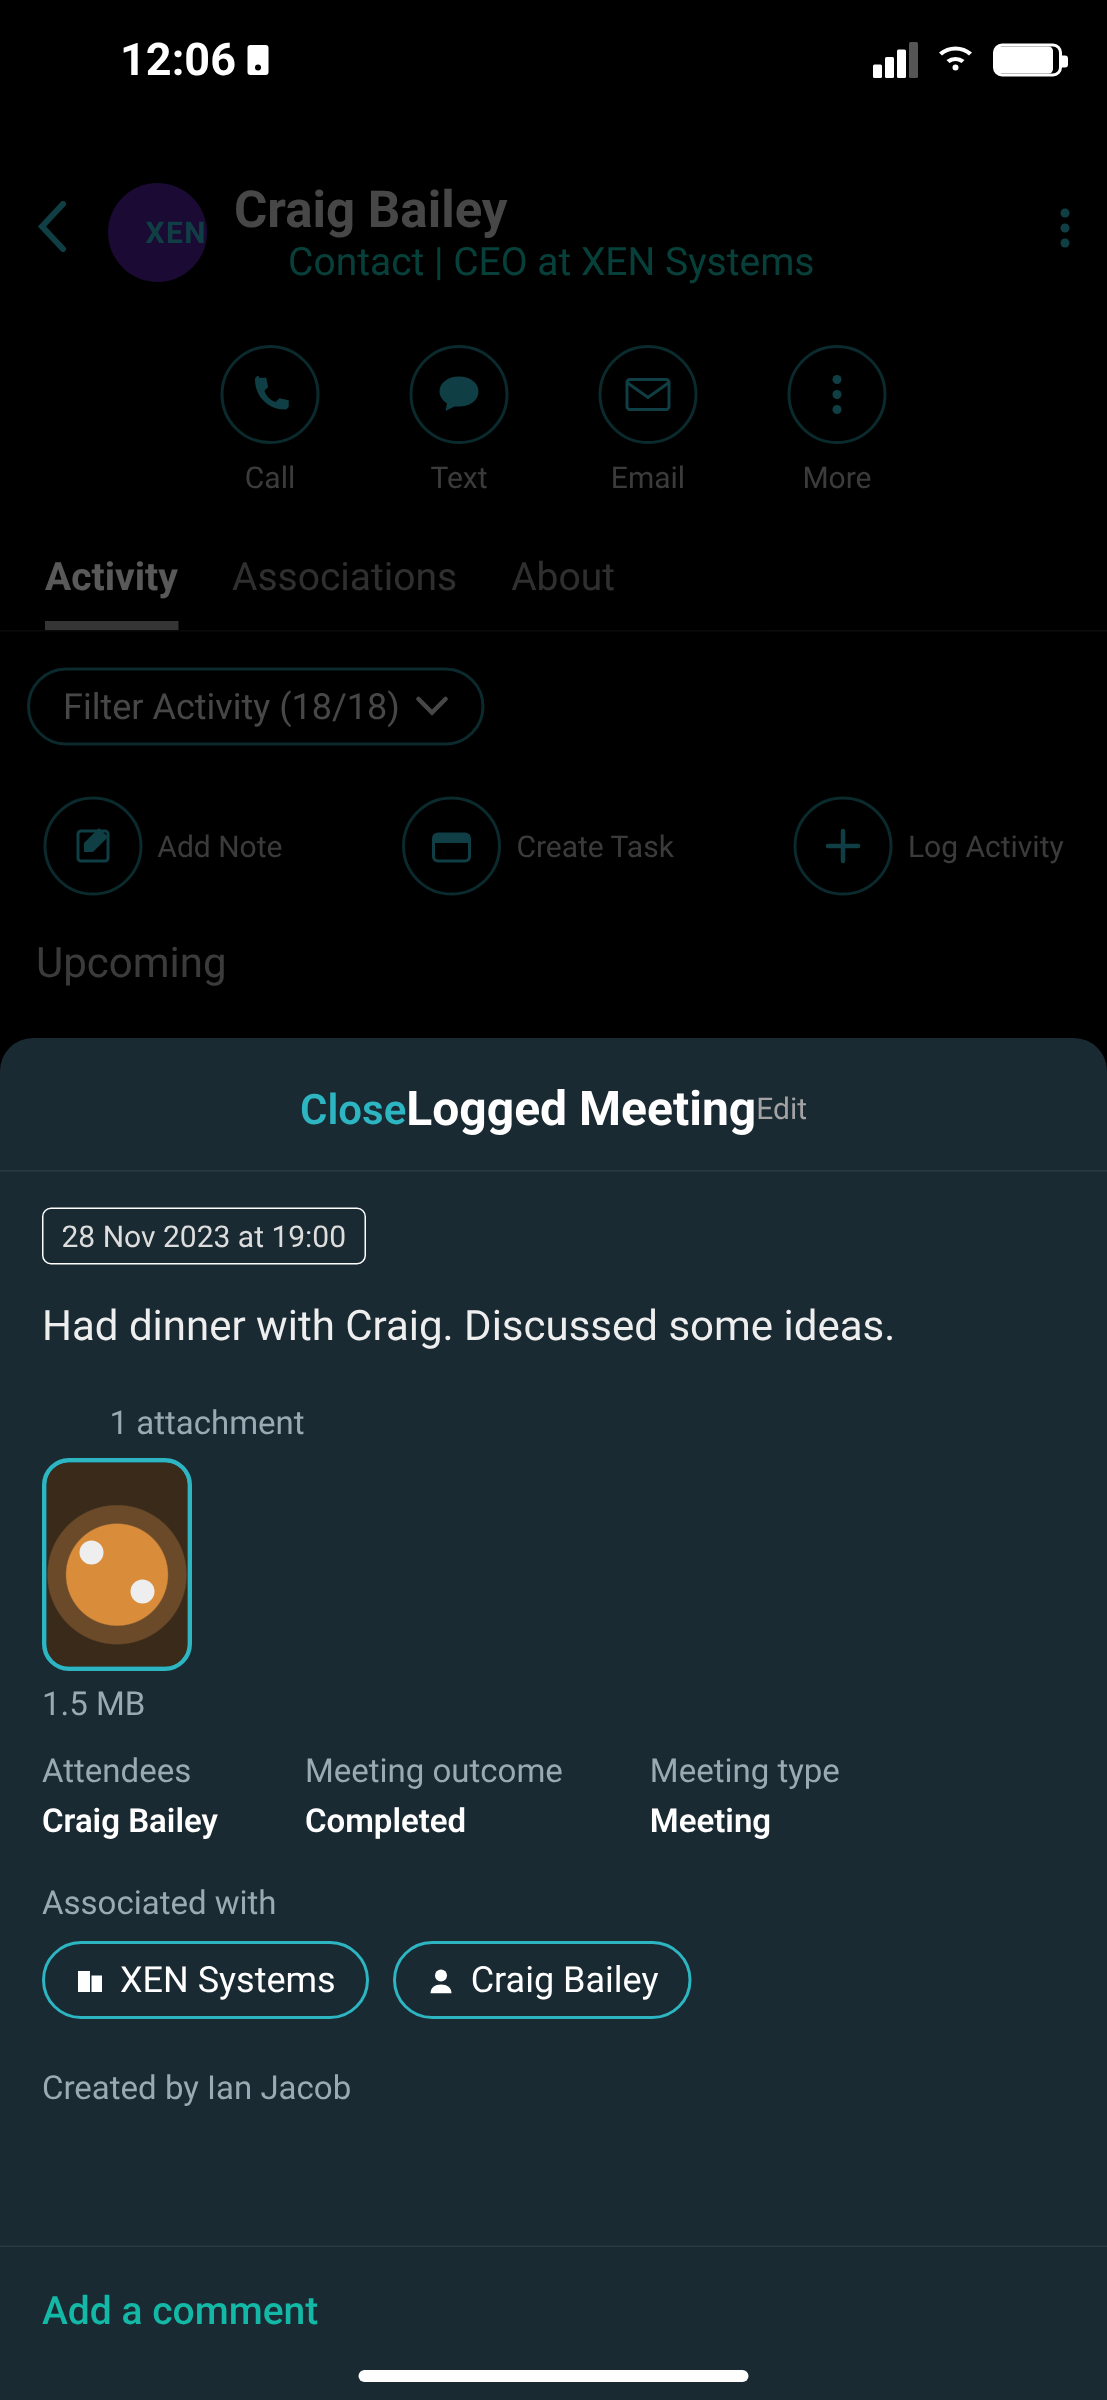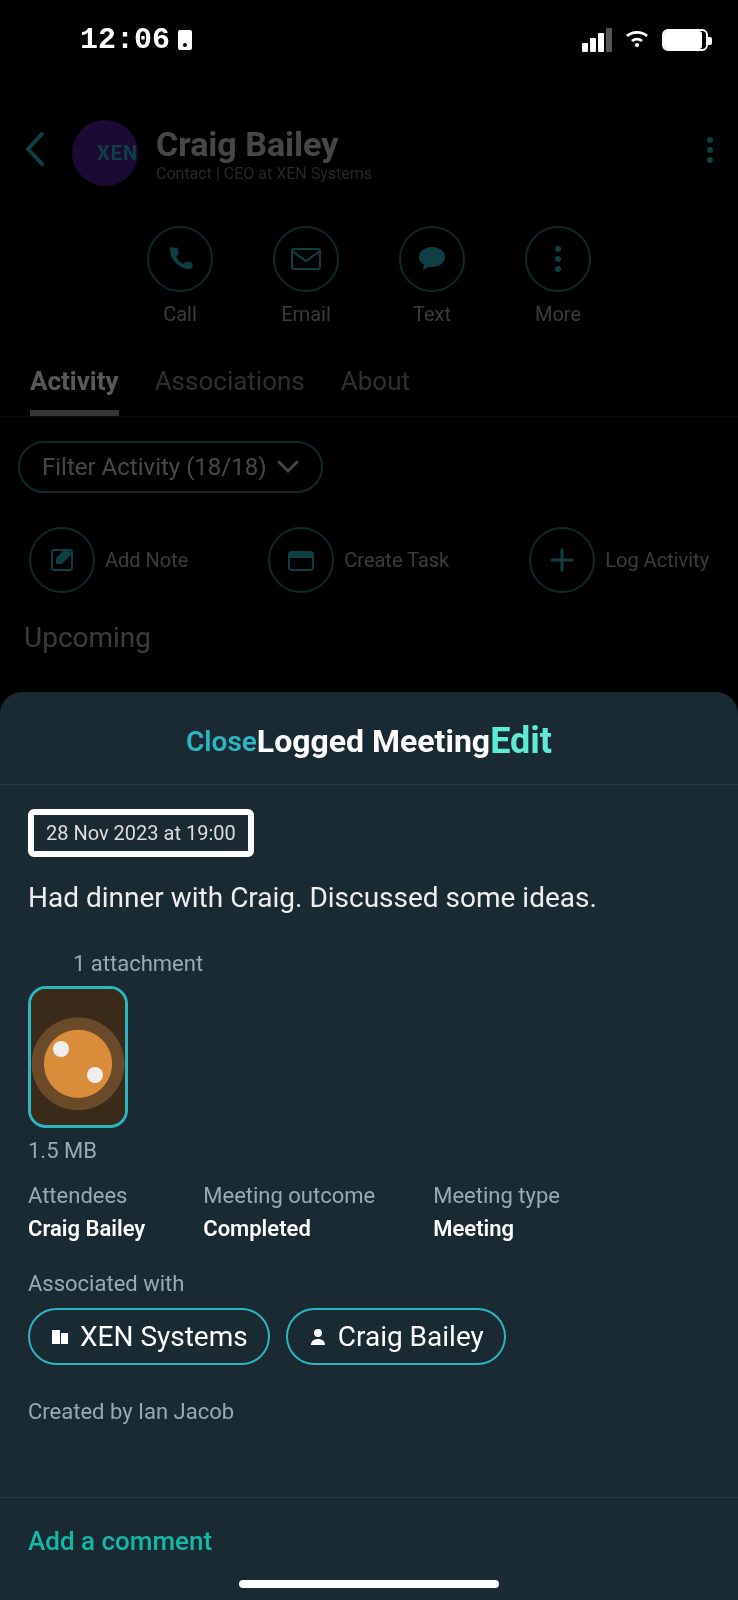--- a/index.html
+++ b/index.html
@@ -1,40 +1,40 @@
 <!DOCTYPE html>
 <html><head>
 <meta charset="utf-8">
 <style>
   * { box-sizing: border-box; margin: 0; padding: 0; }
   html, body { width: 738px; height: 1600px; background: #000; color: #fff; font-family: -apple-system, BlinkMacSystemFont, "Segoe UI", Roboto, Helvetica, Arial, sans-serif; overflow: hidden; }
   
   
-  .status-bar { display: flex; justify-content: space-between; align-items: center; padding: 18px 30px 18px 80px; height: 80px; font-family: Liberation Mono, monospace; }
+  .status-bar { display: flex; justify-content: space-between; align-items: center; padding: 18px 30px 18px 80px; height: 80px; }
   .status-time { font-size: 30px; font-weight: 700; display: flex; align-items: center; gap: 6px; }
   .status-icons { display: flex; align-items: center; gap: 10px; }
   .signal-bars { display: flex; align-items: flex-end; gap: 2px; }
   .signal-bars span { width: 6px; background: #fff; border-radius: 1px; }
   .signal-bars span:nth-child(1){height:9px;}
   .signal-bars span:nth-child(2){height:14px;}
   .signal-bars span:nth-child(3){height:19px;}
   .signal-bars span:nth-child(4){height:24px; background:#555;}
   .wifi-icon svg { width: 30px; height: 22px; }
   .battery { width: 46px; height: 22px; border: 2px solid #fff; border-radius: 6px; position: relative; }
   .battery::after { content:""; position:absolute; right:-6px; top:6px; width:4px; height:8px; background:#fff; border-radius:0 2px 2px 0; }
   .battery-fill { background:#fff; width:90%; height:100%; border-radius:3px; }
 
   
   .bg-screen { position: absolute; top: 80px; left: 0; right: 0; bottom: 0; opacity: 0.35; padding-top: 20px; }
   
   .contact-header { display: flex; align-items: center; padding: 20px 24px; gap: 18px; position: relative; }
   .back-chevron { color: #2db5c2; font-size: 36px; width: 30px; }
   .avatar-logo { width: 66px; height: 66px; border-radius: 50%; background: #4c1d95; display:flex; align-items:center; justify-content:flex-end; font-weight:700; color:#2db5c2; font-size:20px; letter-spacing:1px; }
   .contact-name { font-size: 34px; font-weight: 700; color: #ccc; }
-  .contact-sub { font-size: 16px; color: #737373; }
+  .contact-sub { font-size: 26px; color: #14b8a6; margin-left: 36px; }
   .header-dots { margin-left:auto; color:#2db5c2; font-size:28px; }
 
   .quick-actions { display:flex; justify-content:center; gap:60px; padding: 20px 0 30px; }
   .q-action { display:flex; flex-direction:column; align-items:center; gap:10px;justify-content:flex-end; }
   .q-circle { width:66px; height:66px; border:2px solid #1f7880; border-radius:50%; display:flex; align-items:center; justify-content:center; color:#2db5c2; }
   .q-label { font-size:20px; color:#aaa; }
 
   .tabs { display:flex; gap:36px; padding: 10px 30px 0; border-bottom:1px solid #222; }
   .tab { font-size:26px; color:#888; padding-bottom:14px; }
   .tab.active { color:#fff; font-weight:700; border-bottom:6px solid #999; }
@@ -46,40 +46,40 @@
   .sub-circle { width:66px; height:66px; border:2px solid #1f7880; border-radius:50%; display:flex; align-items:center; justify-content:center; color:#2db5c2; font-size:30px; }
   .sub-label { font-size:20px; color:#aaa; }
 
   .upcoming-label { padding: 8px 24px; font-size:28px; color:#aaa; }
 
   
   .sheet { position:absolute; left:0; right:0; bottom:0; top:692px; background:#1a2a33; border-top-left-radius:22px; border-top-right-radius:22px; display:flex; flex-direction:column; }
   .sheet-header { display:flex; align-items:center; justify-content:center; padding:28px 30px 22px; border-bottom:1px solid #2a3a42; }
   .sheet-close { color:#2db5c2; font-size:28px; font-weight:600; }
   .sheet-title { color:#fff; font-size:32px; font-weight:700; }
-  .sheet-edit { color:#5eead4; font-size:36px; font-weight:700; }
+  .sheet-edit { color:#a3a3a3; font-size:20px; font-weight:400; }
   
   .sheet-body { padding: 24px 28px 10px; flex:1; overflow:hidden; }
-  .date-chip { display:inline-block; border:6px solid #ffffff; border-radius:6px; padding:6px 12px; font-size:20px; color:#ddd; }
+  .date-chip { display:inline-block; border:1px solid #ffffff; border-radius:6px; padding:6px 12px; font-size:20px; color:#ddd; }
   .meeting-note { margin-top:22px; font-size:28px; color:#eee; line-height:1.35; }
   .attach-label { margin-top:34px; font-size:22px; color:#9aaab2;margin-left:45px; }
   .attach-thumb { margin-top:10px; width:100px; height:142px; border:3px solid #2db5c2; border-radius:18px; overflow:hidden; }
   .pizza { width:100%; height:100%; background: radial-gradient(circle at 50% 55%, #d98c3a 0 38%, #6b4a2a 39% 52%, #3a2a1a 53% 100%); position:relative; }
   .pizza::before, .pizza::after { content:""; position:absolute; width:16px; height:16px; background:#eee; border-radius:50%; }
   .pizza::before { top:52px; left:22px; }
   .pizza::after { top:78px; left:56px; }
   .attach-size { margin-top:10px; font-size:22px; color:#9aaab2; }
 
   .meta-row { display:flex; gap:58px; margin-top:20px; }
   .meta-col .meta-label { font-size:22px; color:#9aaab2; margin-bottom:8px; }
   .meta-col .meta-value { font-size:22px; color:#fff; font-weight:600; }
 
   .assoc-label { margin-top:30px; font-size:22px; color:#9aaab2; }
   .assoc-row { display:flex; gap:16px; margin-top:12px; }
-  .assoc-chip { display:inline-flex; align-items:center; gap:10px; border:2px solid #2db5c2; border-radius:30px; padding:10px 20px; font-size:28px; color:#fff; }
+  .assoc-chip { display:inline-flex; align-items:center; gap:10px; border:2px solid #2db5c2; border-radius:30px; padding:10px 20px; font-size:24px; color:#fff; }
   .chip-icon { width:20px; height:20px; display:flex; align-items:center; justify-content:center; }
 
   .created-by { margin-top:34px; font-size:22px; color:#9aaab2; }
 
   .comment-bar { border-top:1px solid #2a3a42; padding:28px 28px 44px; }
   .add-comment { color:#14b8a6; font-size:26px; font-weight:500; }
 
   .home-indicator { position:absolute; bottom:12px; left:50%; transform:translateX(-50%); width:260px; height:8px; background:#fff; border-radius:4px; }
 </style>
 </head>
@@ -138,34 +138,34 @@
     <div class="q-action">
       <div class="q-circle">
           <svg width="30" height="30" viewBox="0 0 24 24">
             <path d="M6 2c-1 0-2 1-2 2 0 9 7 16 16 16 1 0 2-1 2-2v-3l-5-1-2 2c-3-1-5-3-6-6l2-2-1-5H6z" fill="#2db5c2"></path>
           </svg>
         </div>
       <div class="q-label">Call</div>
     </div>
     <div class="q-action">
       <div class="q-circle">
+          <svg width="30" height="28" viewBox="0 0 30 28">
+            <path d="M15 2C8 2 2 6 2 12c0 3 2 6 5 8l-1 5 6-3h3c7 0 13-4 13-10S22 2 15 2z" fill="#2db5c2"></path>
+          </svg>
+        </div>
+      <div class="q-label">Text</div>
+    </div>
+    <div class="q-action">
+      <div class="q-circle">
           <svg width="32" height="24" viewBox="0 0 32 24">
             <rect x="2" y="2" width="28" height="20" rx="2" fill="none" stroke="#2db5c2" stroke-width="2"></rect>
             <path d="M2 4l14 10L30 4" stroke="#2db5c2" stroke-width="2" fill="none"></path>
           </svg>
         </div>
       <div class="q-label">Email</div>
-    </div>
-    <div class="q-action">
-      <div class="q-circle">
-          <svg width="30" height="28" viewBox="0 0 30 28">
-            <path d="M15 2C8 2 2 6 2 12c0 3 2 6 5 8l-1 5 6-3h3c7 0 13-4 13-10S22 2 15 2z" fill="#2db5c2"></path>
-          </svg>
-        </div>
-      <div class="q-label">Text</div>
     </div>
     <div class="q-action">
       <div class="q-circle">
           <svg width="8" height="28" viewBox="0 0 8 28">
             <circle cx="4" cy="4" r="3" fill="#2db5c2"></circle>
             <circle cx="4" cy="14" r="3" fill="#2db5c2"></circle>
             <circle cx="4" cy="24" r="3" fill="#2db5c2"></circle>
           </svg>
         </div>
       <div class="q-label">More</div>

